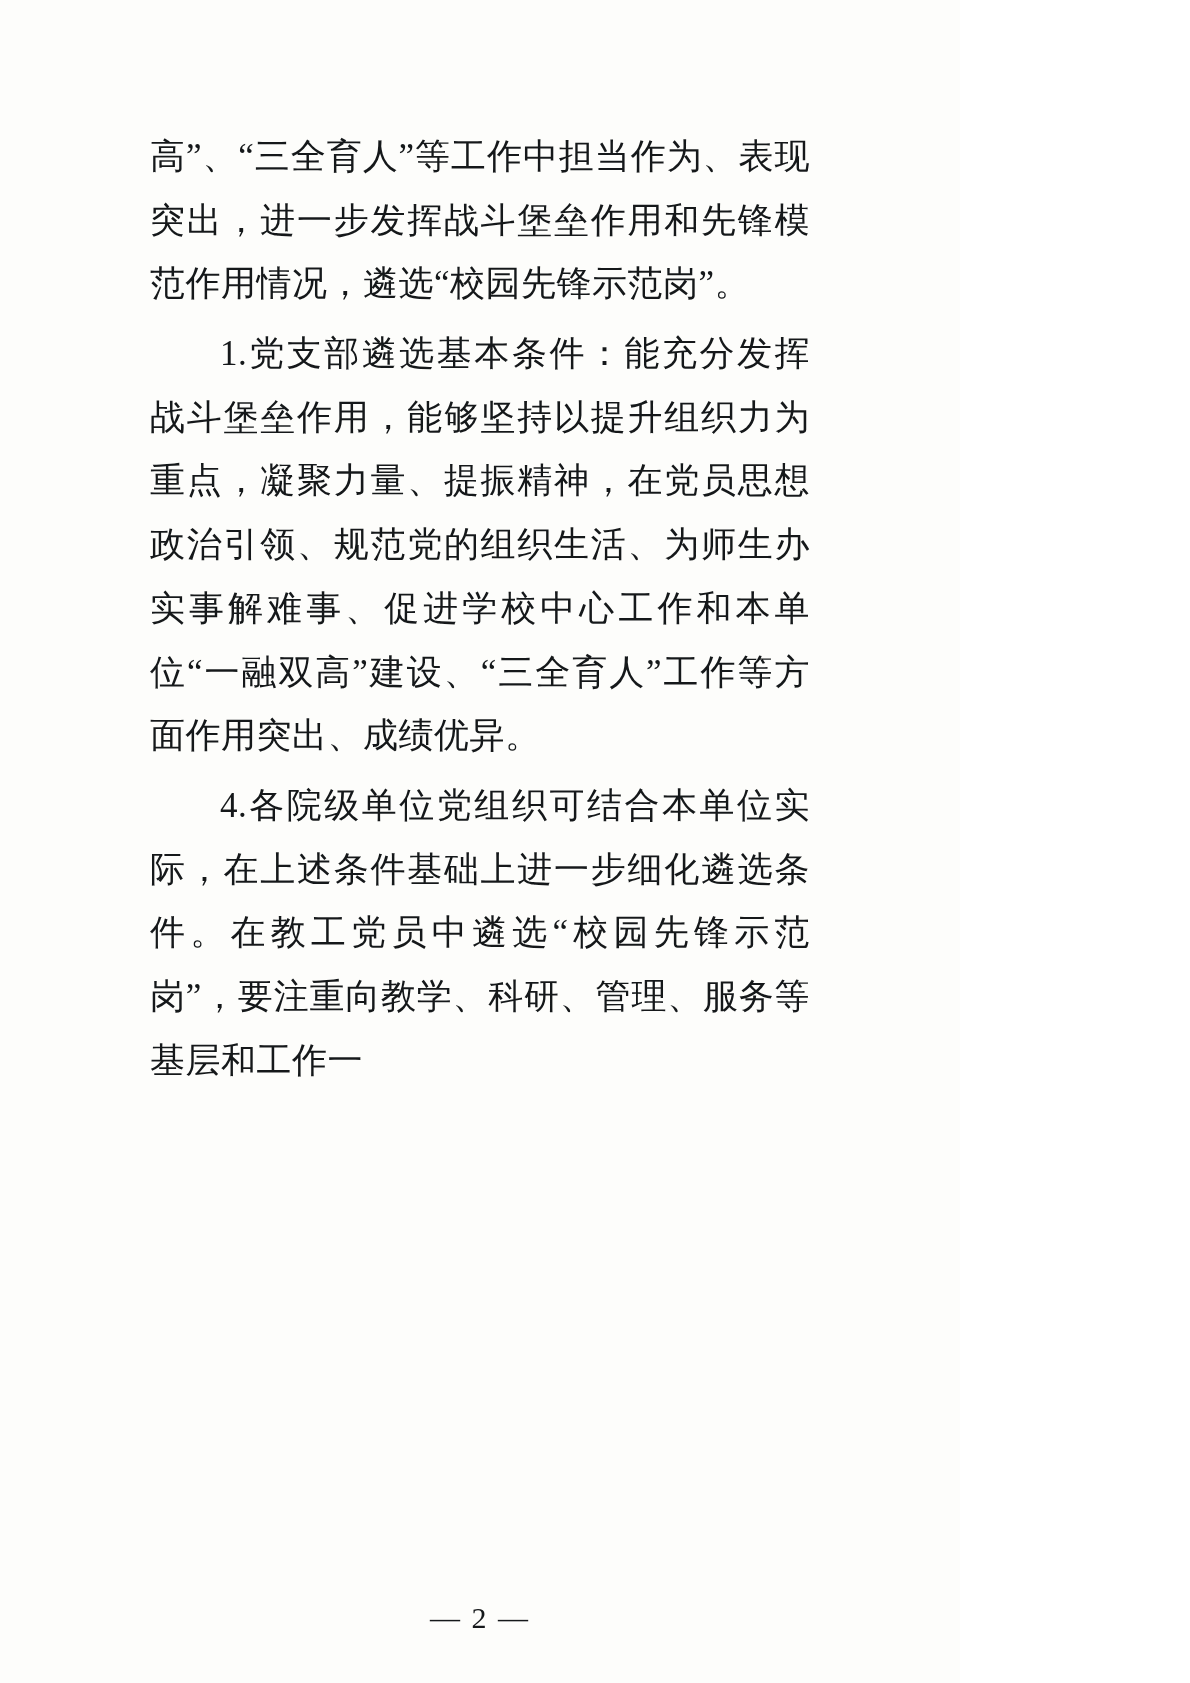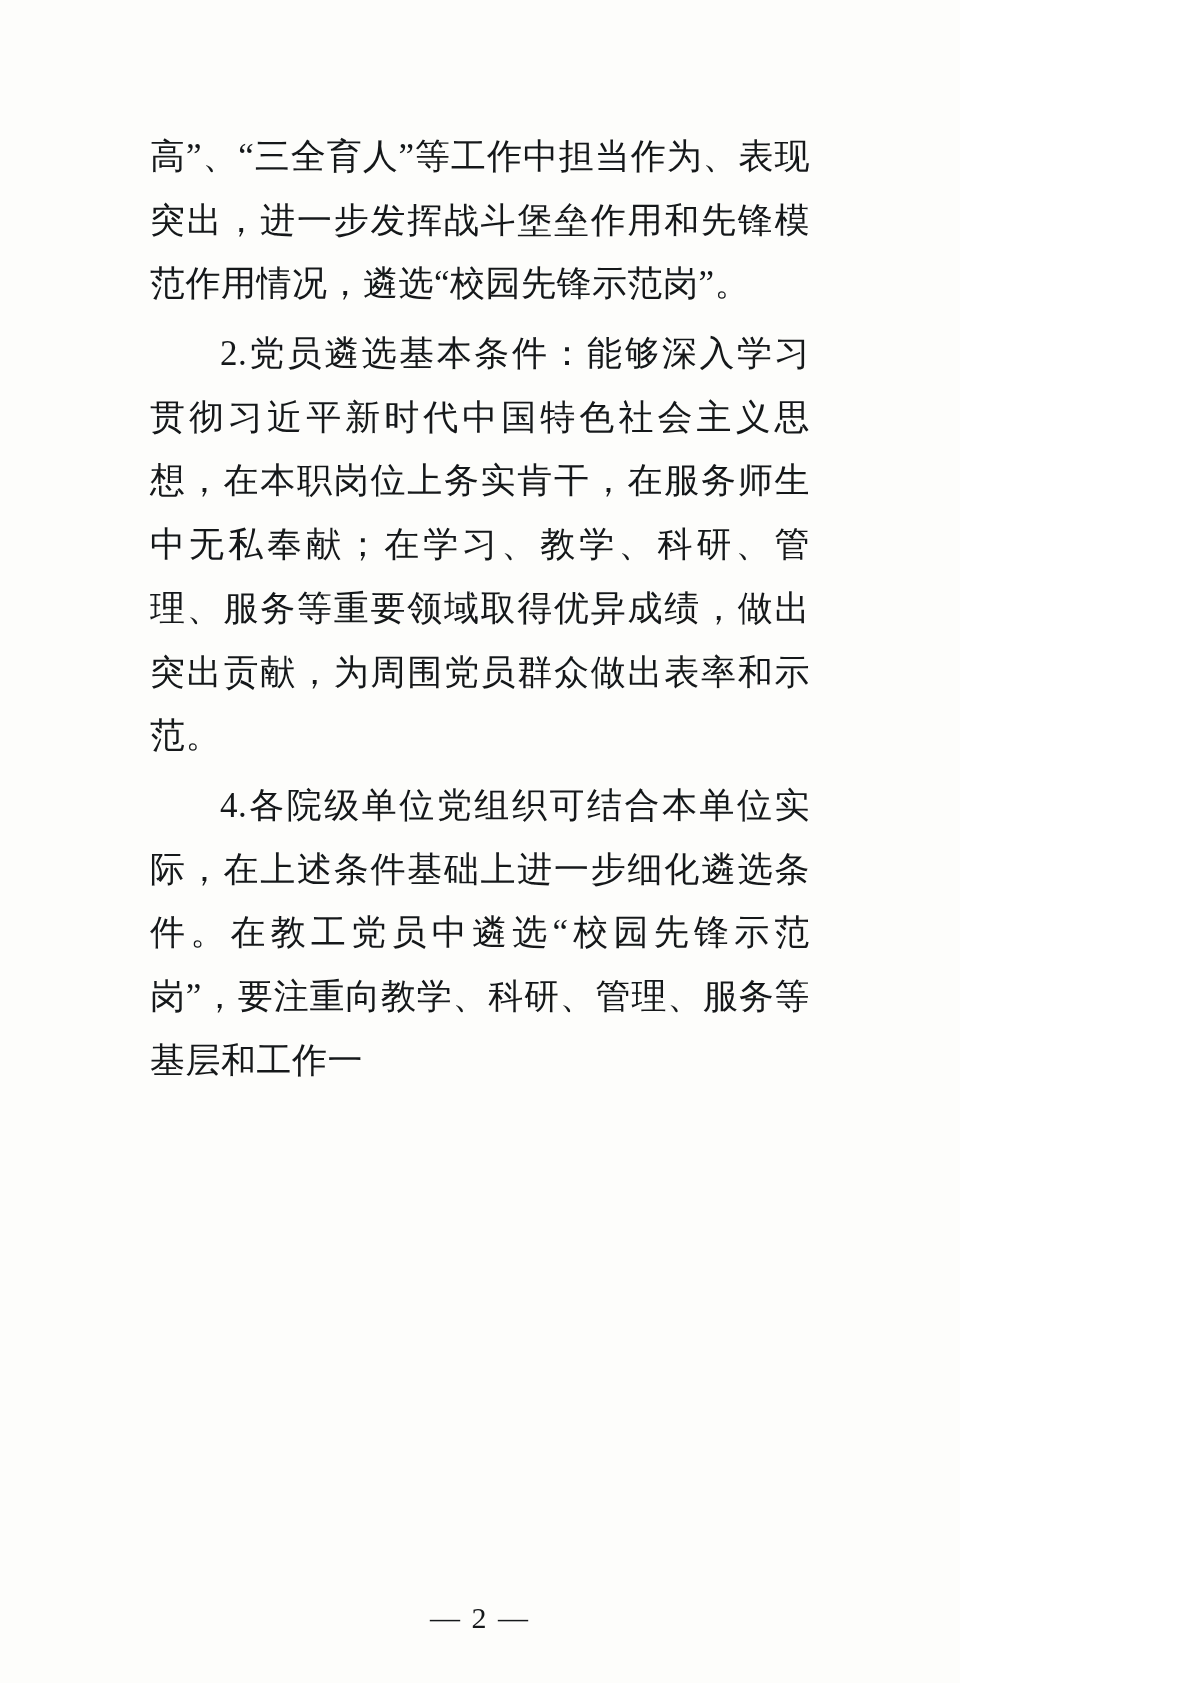--- a/index.html
+++ b/index.html
@@ -44,17 +44,17 @@
     color: #15181a;
     letter-spacing: 2px;
   }
 </style>
 </head>
 <body>
 
 <div class="page">
   <div class="body-text">
     <p class="para no-indent">高”、“三全育人”等工作中担当作为、表现突出，进一步发挥战斗堡垒作用和先锋模范作用情况，遴选“校园先锋示范岗”。</p>
-    <p class="para">2.党员遴选基本条件：能够深入学习贯彻习近平新时代中国特色社会主义思想，在本职岗位上务实肯干，在服务师生中无私奉献；在学习、教学、科研、管理、服务等重要领域取得优异成绩，做出突出贡献，为周围党员群众做出表率和示范。</p>
+    <p class="para">1.党支部遴选基本条件：能充分发挥战斗堡垒作用，能够坚持以提升组织力为重点，凝聚力量、提振精神，在党员思想政治引领、规范党的组织生活、为师生办实事解难事、促进学校中心工作和本单位“一融双高”建设、“三全育人”工作等方面作用突出、成绩优异。</p>
     <p class="para">4.各院级单位党组织可结合本单位实际，在上述条件基础上进一步细化遴选条件。在教工党员中遴选“校园先锋示范岗”，要注重向教学、科研、管理、服务等基层和工作一</p>
   </div>
   <div class="page-number">— 2 —</div>
 </div>
 
 </body></html>

